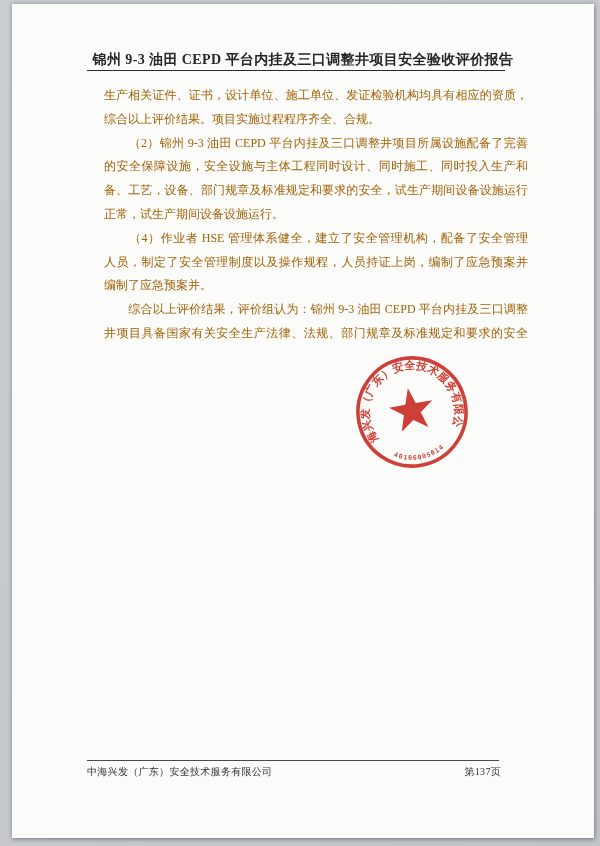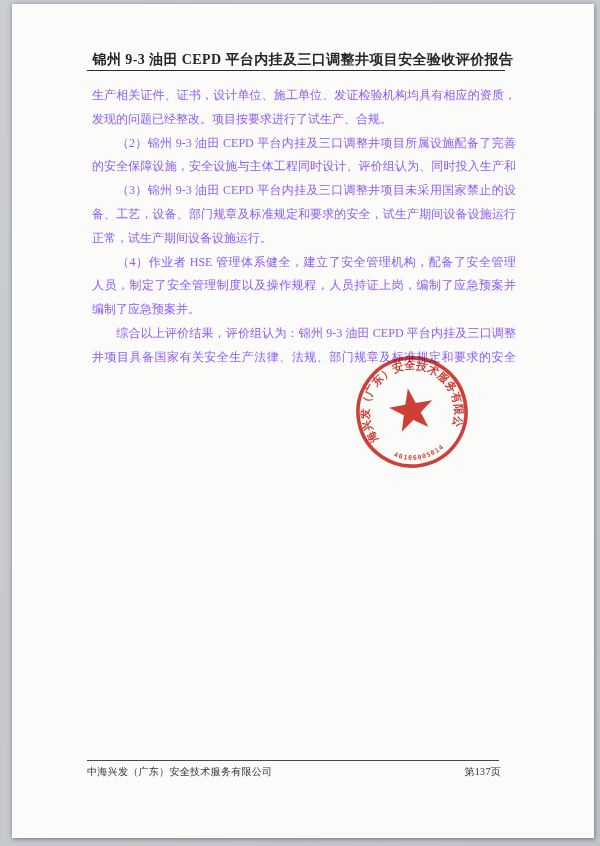--- a/index.html
+++ b/index.html
@@ -16,22 +16,22 @@
   .header-title{
     position:absolute;top:47px;left:0;width:100%;
     text-align:center;font-size:14px;font-weight:bold;
     color:#262626;letter-spacing:.4px;
   }
   .header-rule{
     position:absolute;top:66px;left:75px;width:418px;height:1.4px;
     background:#2b2b2b;
   }
   .content{
-    position:absolute;top:80px;left:80px;width:424px;
-    font-size:12px;line-height:23.8px;color:#8b5cf6;
+    position:absolute;top:80px;left:92px;width:424px;
+    font-size:12px;line-height:23.8px;color:#a16207;
   }
   .para{margin:0;}
   .bline{
     text-align:justify;text-align-last:justify;
     height:23.8px;overflow:visible;
   }
   .bline.last{text-align-last:left;}
   .seal{
     position:absolute;left:340px;top:348px;width:120px;height:120px;
     transform:rotate(-10deg);
@@ -57,28 +57,27 @@
 
 <div class="scan">
   <div class="page">
 
     <div class="header-title">锦州 9-3 油田 CEPD 平台内挂及三口调整井项目安全验收评价报告</div>
     <div class="header-rule"></div>
 
     <div class="content" id="content">
         <div class="para">
           <div class="bline">生产相关证件、证书，设计单位、施工单位、发证检验机构均具有相应的资质，</div>
-          <div class="bline last">发现的问题已经整改。项目按要求进行了试生产、合规。</div>
+          <div class="bline last">综合以上评价结果。项目实施过程程序齐全、合规。</div>
         </div>
         <div class="para">
           <div class="bline">　　（2）锦州 9-3 油田 CEPD 平台内挂及三口调整井项目所属设施配备了完善</div>
-          <div class="bline">的安全保障设施，安全设施与主体工程同时设计、评价组认为、同时投入生产和</div>
+          <div class="bline">的安全保障设施，安全设施与主体工程同时设计、同时施工、同时投入生产和</div>
         </div>
         <div class="para">
-          <div class="bline">　　（3）锦州 9-3 油田 CEPD 平台内挂及三口调整井项目未采用国家禁止的设</div>
           <div class="bline">备、工艺，设备、部门规章及标准规定和要求的安全，试生产期间设备设施运行</div>
           <div class="bline last">正常，试生产期间设备设施运行。</div>
         </div>
         <div class="para">
           <div class="bline">　　（4）作业者 HSE 管理体系健全，建立了安全管理机构，配备了安全管理</div>
           <div class="bline">人员，制定了安全管理制度以及操作规程，人员持证上岗，编制了应急预案并</div>
           <div class="bline last">编制了应急预案并。</div>
         </div>
         <div class="para">
           <div class="bline">　　综合以上评价结果，评价组认为：锦州 9-3 油田 CEPD 平台内挂及三口调整</div>

